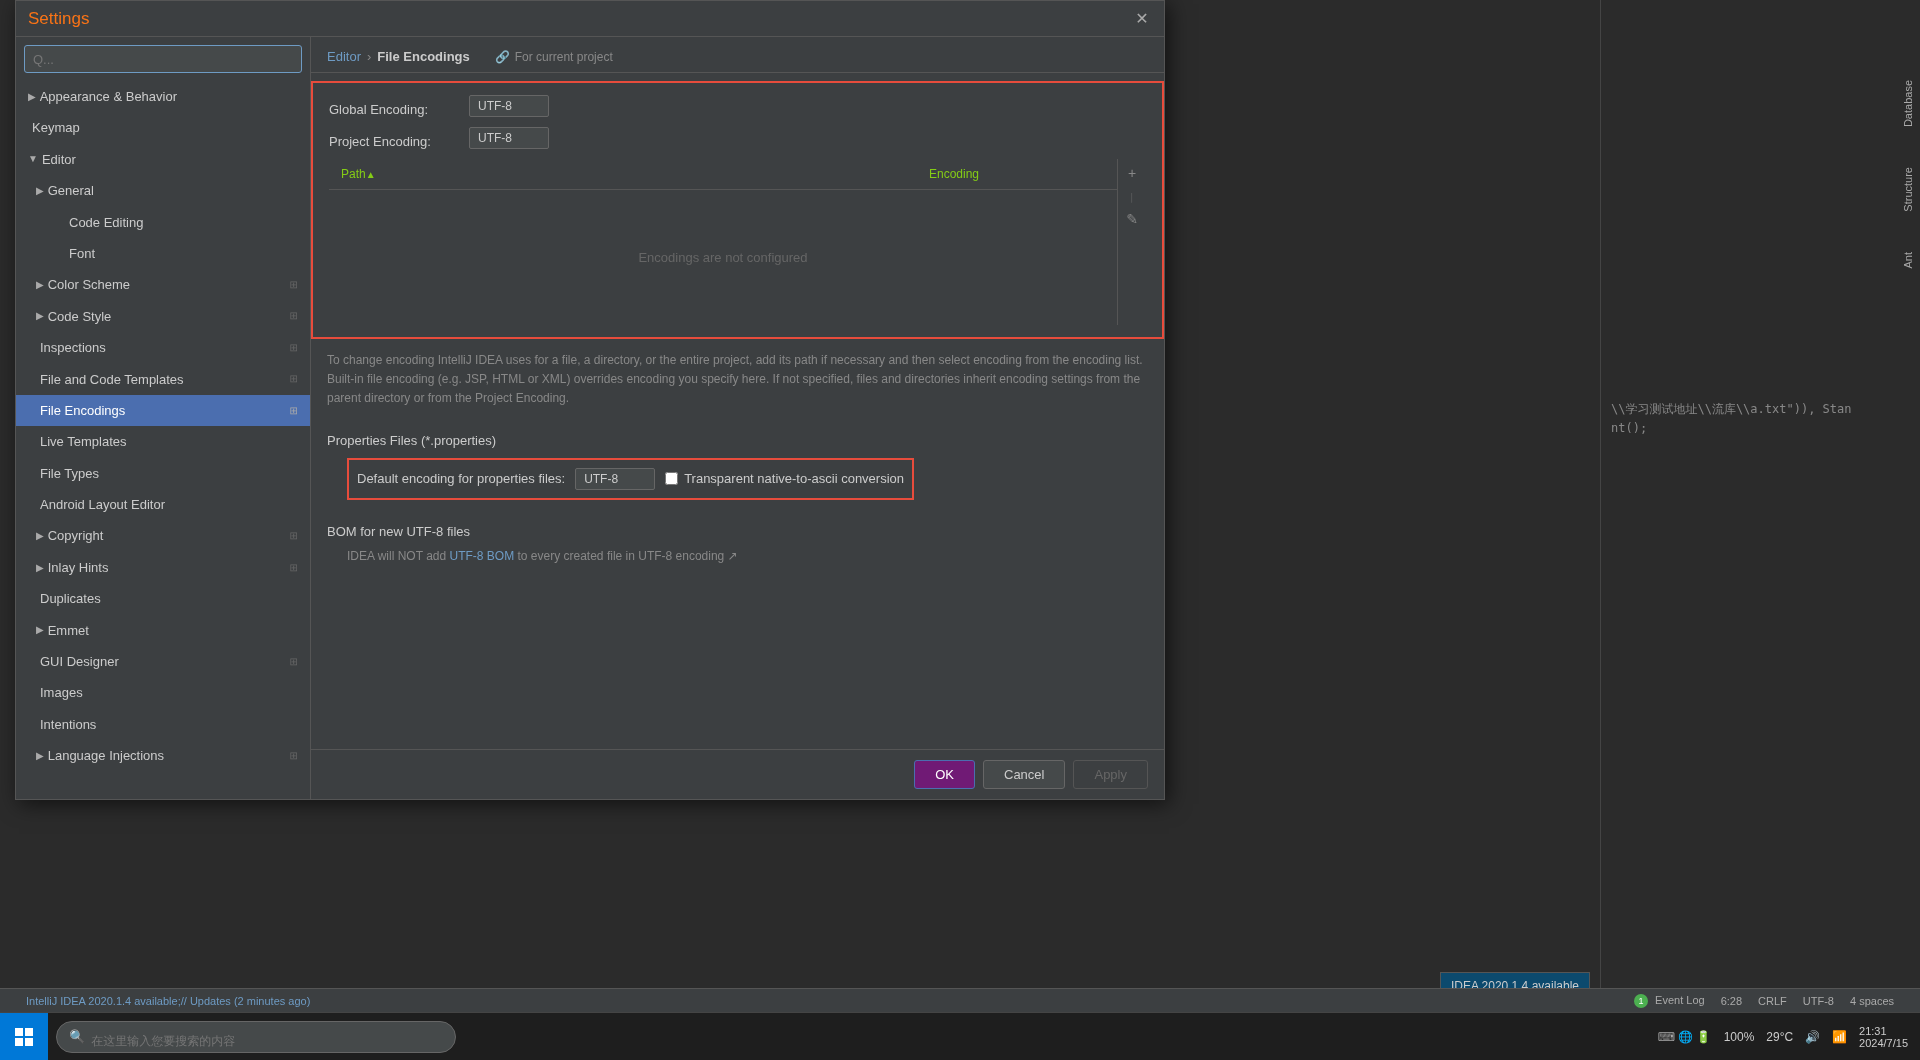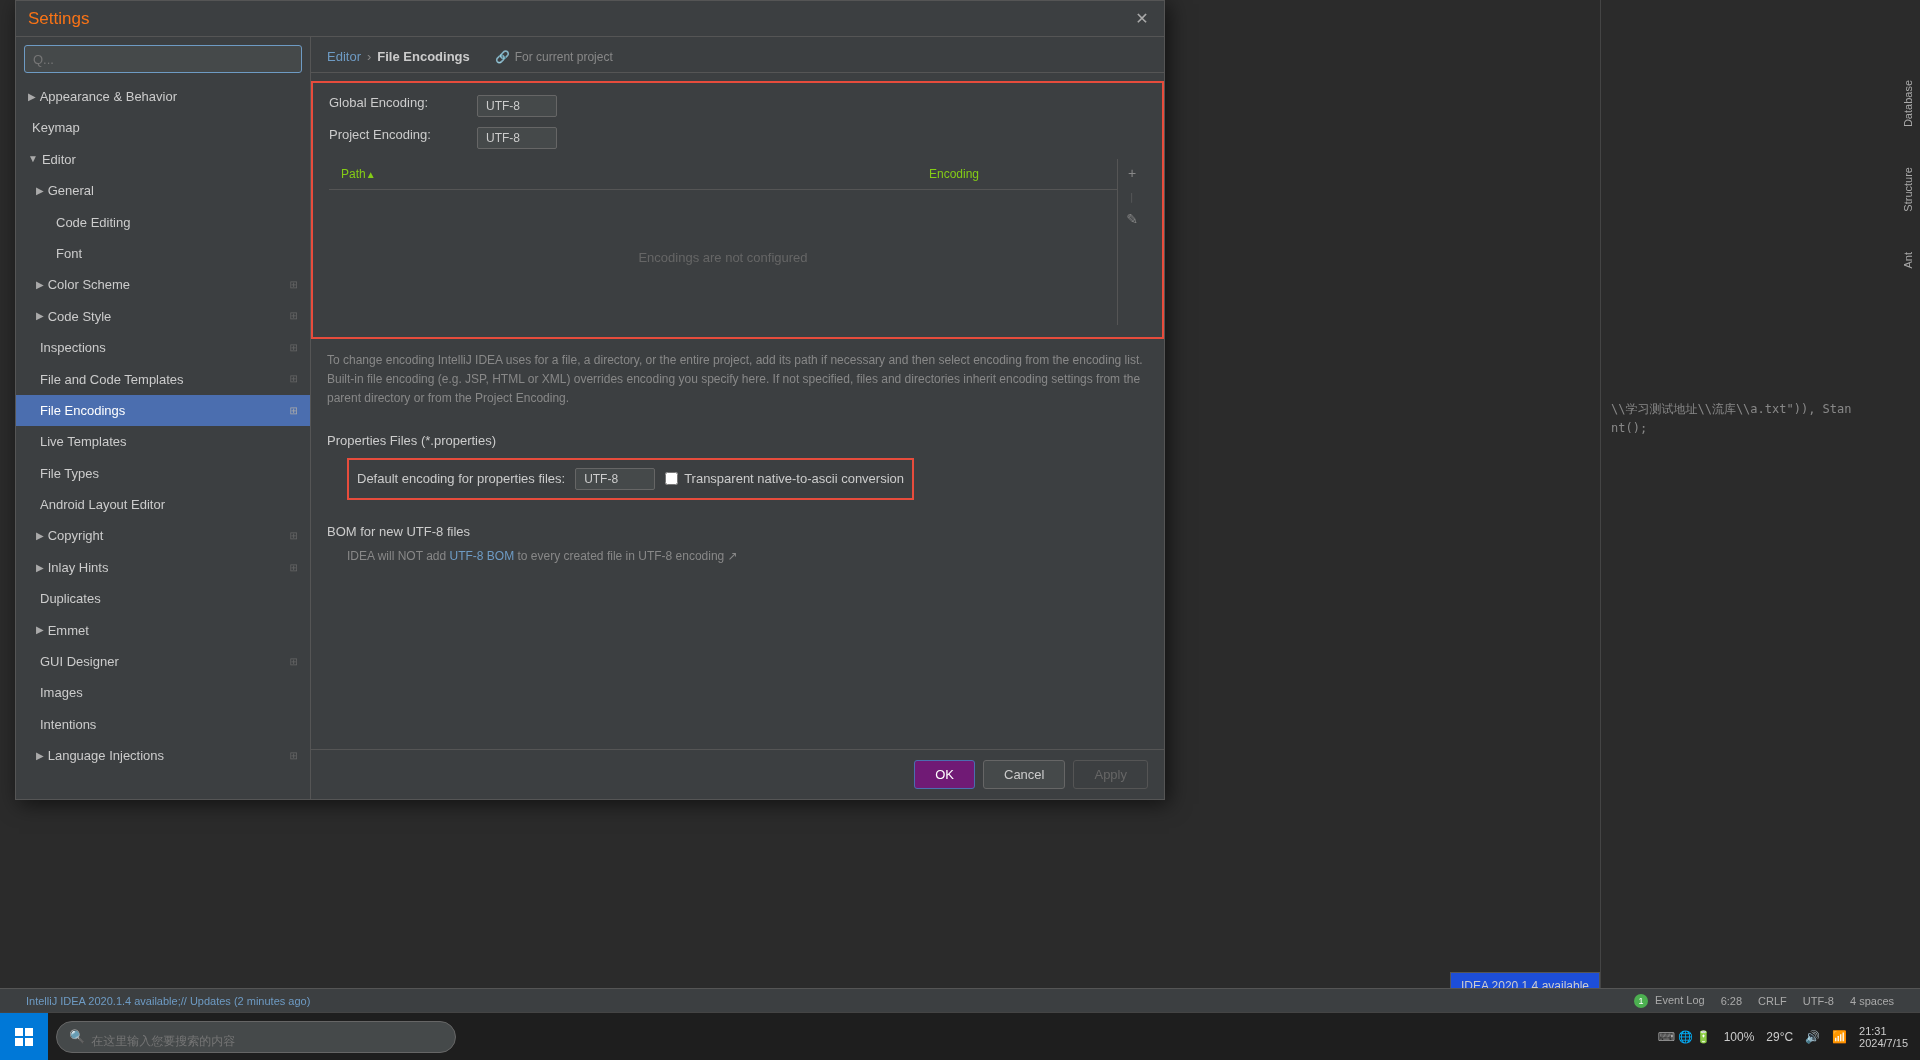--- a/index.html
+++ b/index.html
@@ -56,22 +56,22 @@
 
     .code-line {
       line-height: 1.6;
       white-space: nowrap;
     }
 
     
     .update-notification {
       position: absolute;
       bottom: 60px;
-      right: 320px;
-      background: #1d4ed8;
+      right: 330px;
+      background: #0c4a6e;
       color: #ccc;
       padding: 6px 10px;
       font-size: 12px;
       border: 1px solid #555;
     }
 
     .dialog {
       position: absolute;
       top: 0;
       left: 15px;
@@ -163,21 +163,21 @@
       color: #fff;
     }
 
     .nav-item .arrow {
       margin-right: 4px;
       font-size: 10px;
       color: #aaa;
     }
 
     .nav-indent-1 { padding-left: 20px; }
-    .nav-indent-2 { padding-left: 36px; align-items: flex-end; }
+    .nav-indent-2 { padding-left: 49px; align-items: flex-end; }
 
     
     .content {
       flex: 1;
       display: flex;
       flex-direction: column;
       overflow: hidden;
       background: #3c3f41;
     }
 
@@ -226,23 +226,22 @@
     
     .encoding-settings {
       padding: 12px 16px;
       border: 2px solid #e74c3c;
       margin: 8px 0 0 0;
       background: #3c3f41;
     }
 
     .form-row {
       display: flex;
-      align-items: flex-start;
+      align-items: flex-end;
       margin-bottom: 10px;
-      gap: 8px;
     }
 
     .form-label {
       color: #ccc;
       font-size: 13px;
       min-width: 140px;
     }
 
     .select-box {
       background: #45494a;

